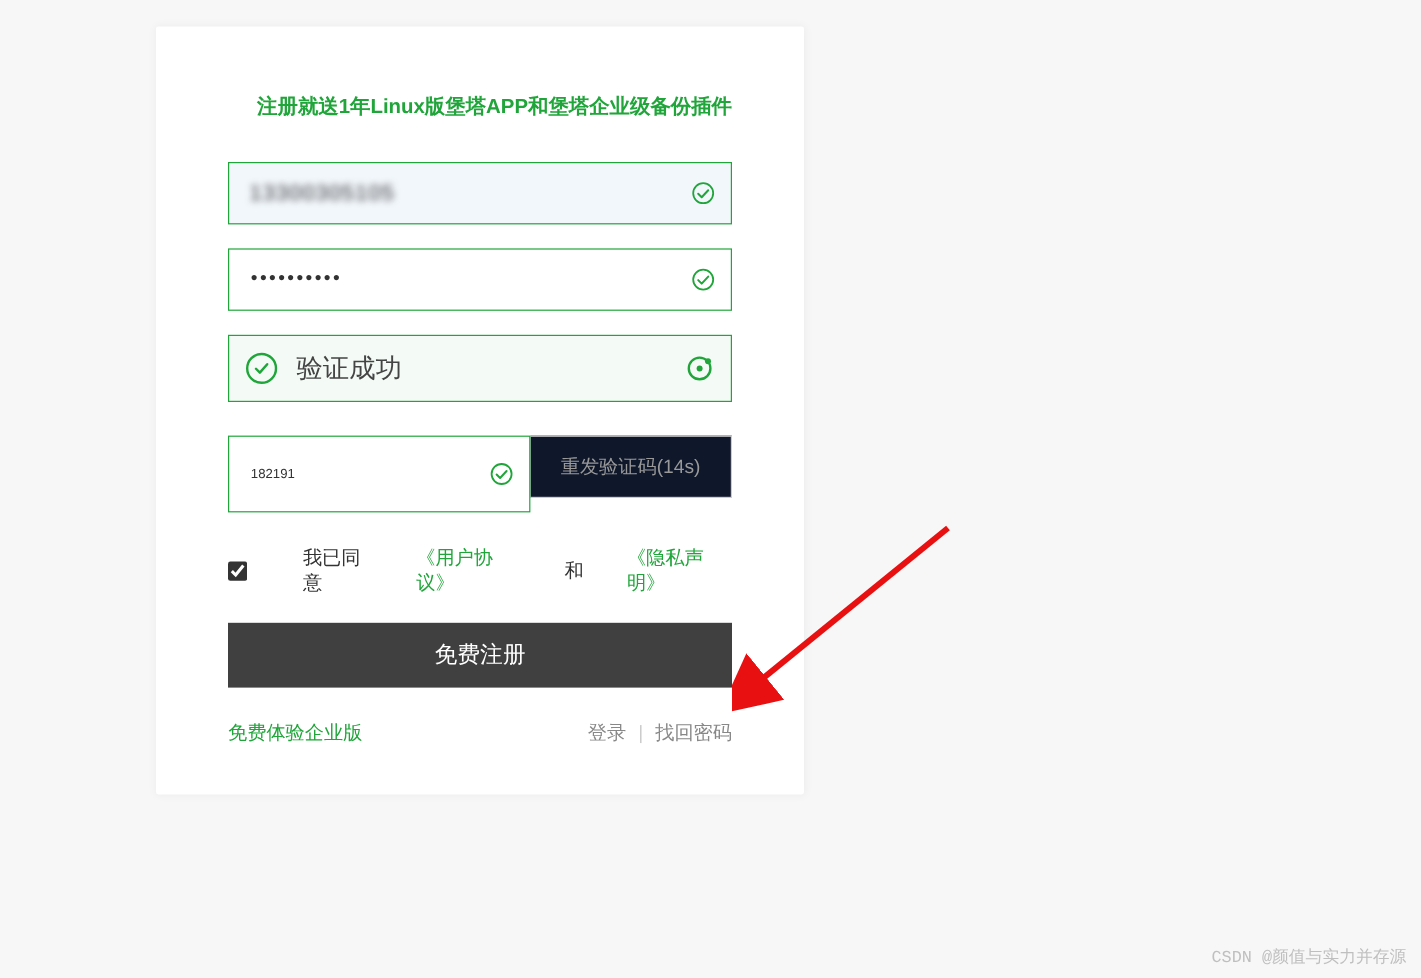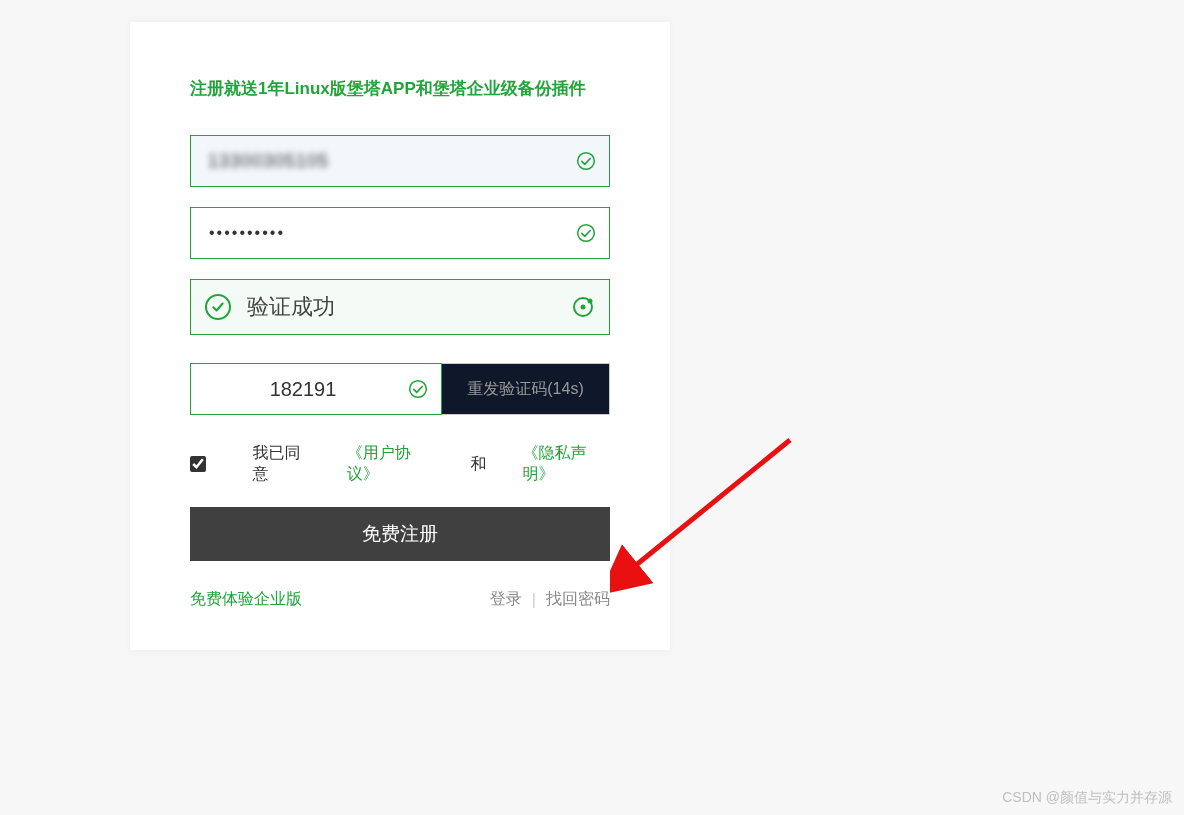--- a/index.html
+++ b/index.html
@@ -22,21 +22,21 @@
     padding: 55px 60px 40px 60px;
   }
   .title {
     text-align: center;
     font-size: 30px;
     color: #333;
     font-weight: 400;
     margin-bottom: 18px;
   }
   .subtitle {
-    text-align: left;
+    text-align: right;
     font-size: 17px;
     color: #20a53a;
     font-weight: 700;
     margin-bottom: 35px;
   }
   .input-group { position: relative; margin-bottom: 20px; }
   .input-field {
     width: 100%;
     height: 52px;
     border: 1px solid #20a53a;
@@ -68,22 +68,22 @@
     width: 26px; height: 26px; border: 2.5px solid #20a53a; border-radius: 50%;
     display: flex; align-items: center; justify-content: center; margin-right: 16px;
     flex-shrink: 0;
   }
   .verify-check svg { width: 14px; height: 14px; }
   .verify-text { color: #444; font-size: 22px; flex: 1; }
   .refresh-icon { width: 24px; height: 24px; }
   .code-row { display: flex; margin-bottom: 28px; }
   .code-input-wrap { position: relative; flex: 1; }
   .code-input {
-    width: 100%; height: 52px; border: 1px solid #20a53a;
-    padding: 0 44px 0 18px; font-size: 20px; color: #333; outline: none; text-align: center;
+    width: 100%; height: 64px; border: 1px solid #20a53a;
+    padding: 0 44px 0 18px; font-size: 11px; color: #333; outline: none;
   }
   .resend-btn {
     width: 168px; height: 52px; border: 1px solid #ccc; border-left: none;
     background: #0f172a; color: #999; font-size: 16px; cursor: not-allowed;
   }
   .agree-row { display: flex; align-items: center; margin-bottom: 22px; font-size: 16px; gap: 36px; }
   .agree-row input {
     width: 18px; height: 18px; margin-right: 10px; accent-color: #333;
   }
   .agree-row .norm { color: #333; }
@@ -93,21 +93,21 @@
     font-size: 19px; border: none; cursor: pointer; margin-bottom: 28px;
   }
   .footer-row { display: flex; align-items: center; font-size: 16px; }
   .footer-row .left-link { color: #20a53a; text-decoration: none; }
   .footer-row .spacer { flex: 1; }
   .footer-row .right-link { color: #888; text-decoration: none; }
   .footer-row .sep { color: #ccc; margin: 0 10px; }
   .arrow-annot { position: absolute; left: 610px; top: 430px; pointer-events: none; }
   .watermark {
     position: absolute; right: 12px; bottom: 8px;
-    font-size: 14px; color: #bfbfbf;
+    font-size: 14px; color: #bfbfbf; font-family: Liberation Mono, monospace;
   }
   .pwd-dots { letter-spacing: 2px; }
 </style>
 </head>
 <body>
 
 <div class="card">
   <div class="subtitle">注册就送1年Linux版堡塔APP和堡塔企业级备份插件</div>
 
   <div class="input-group">

